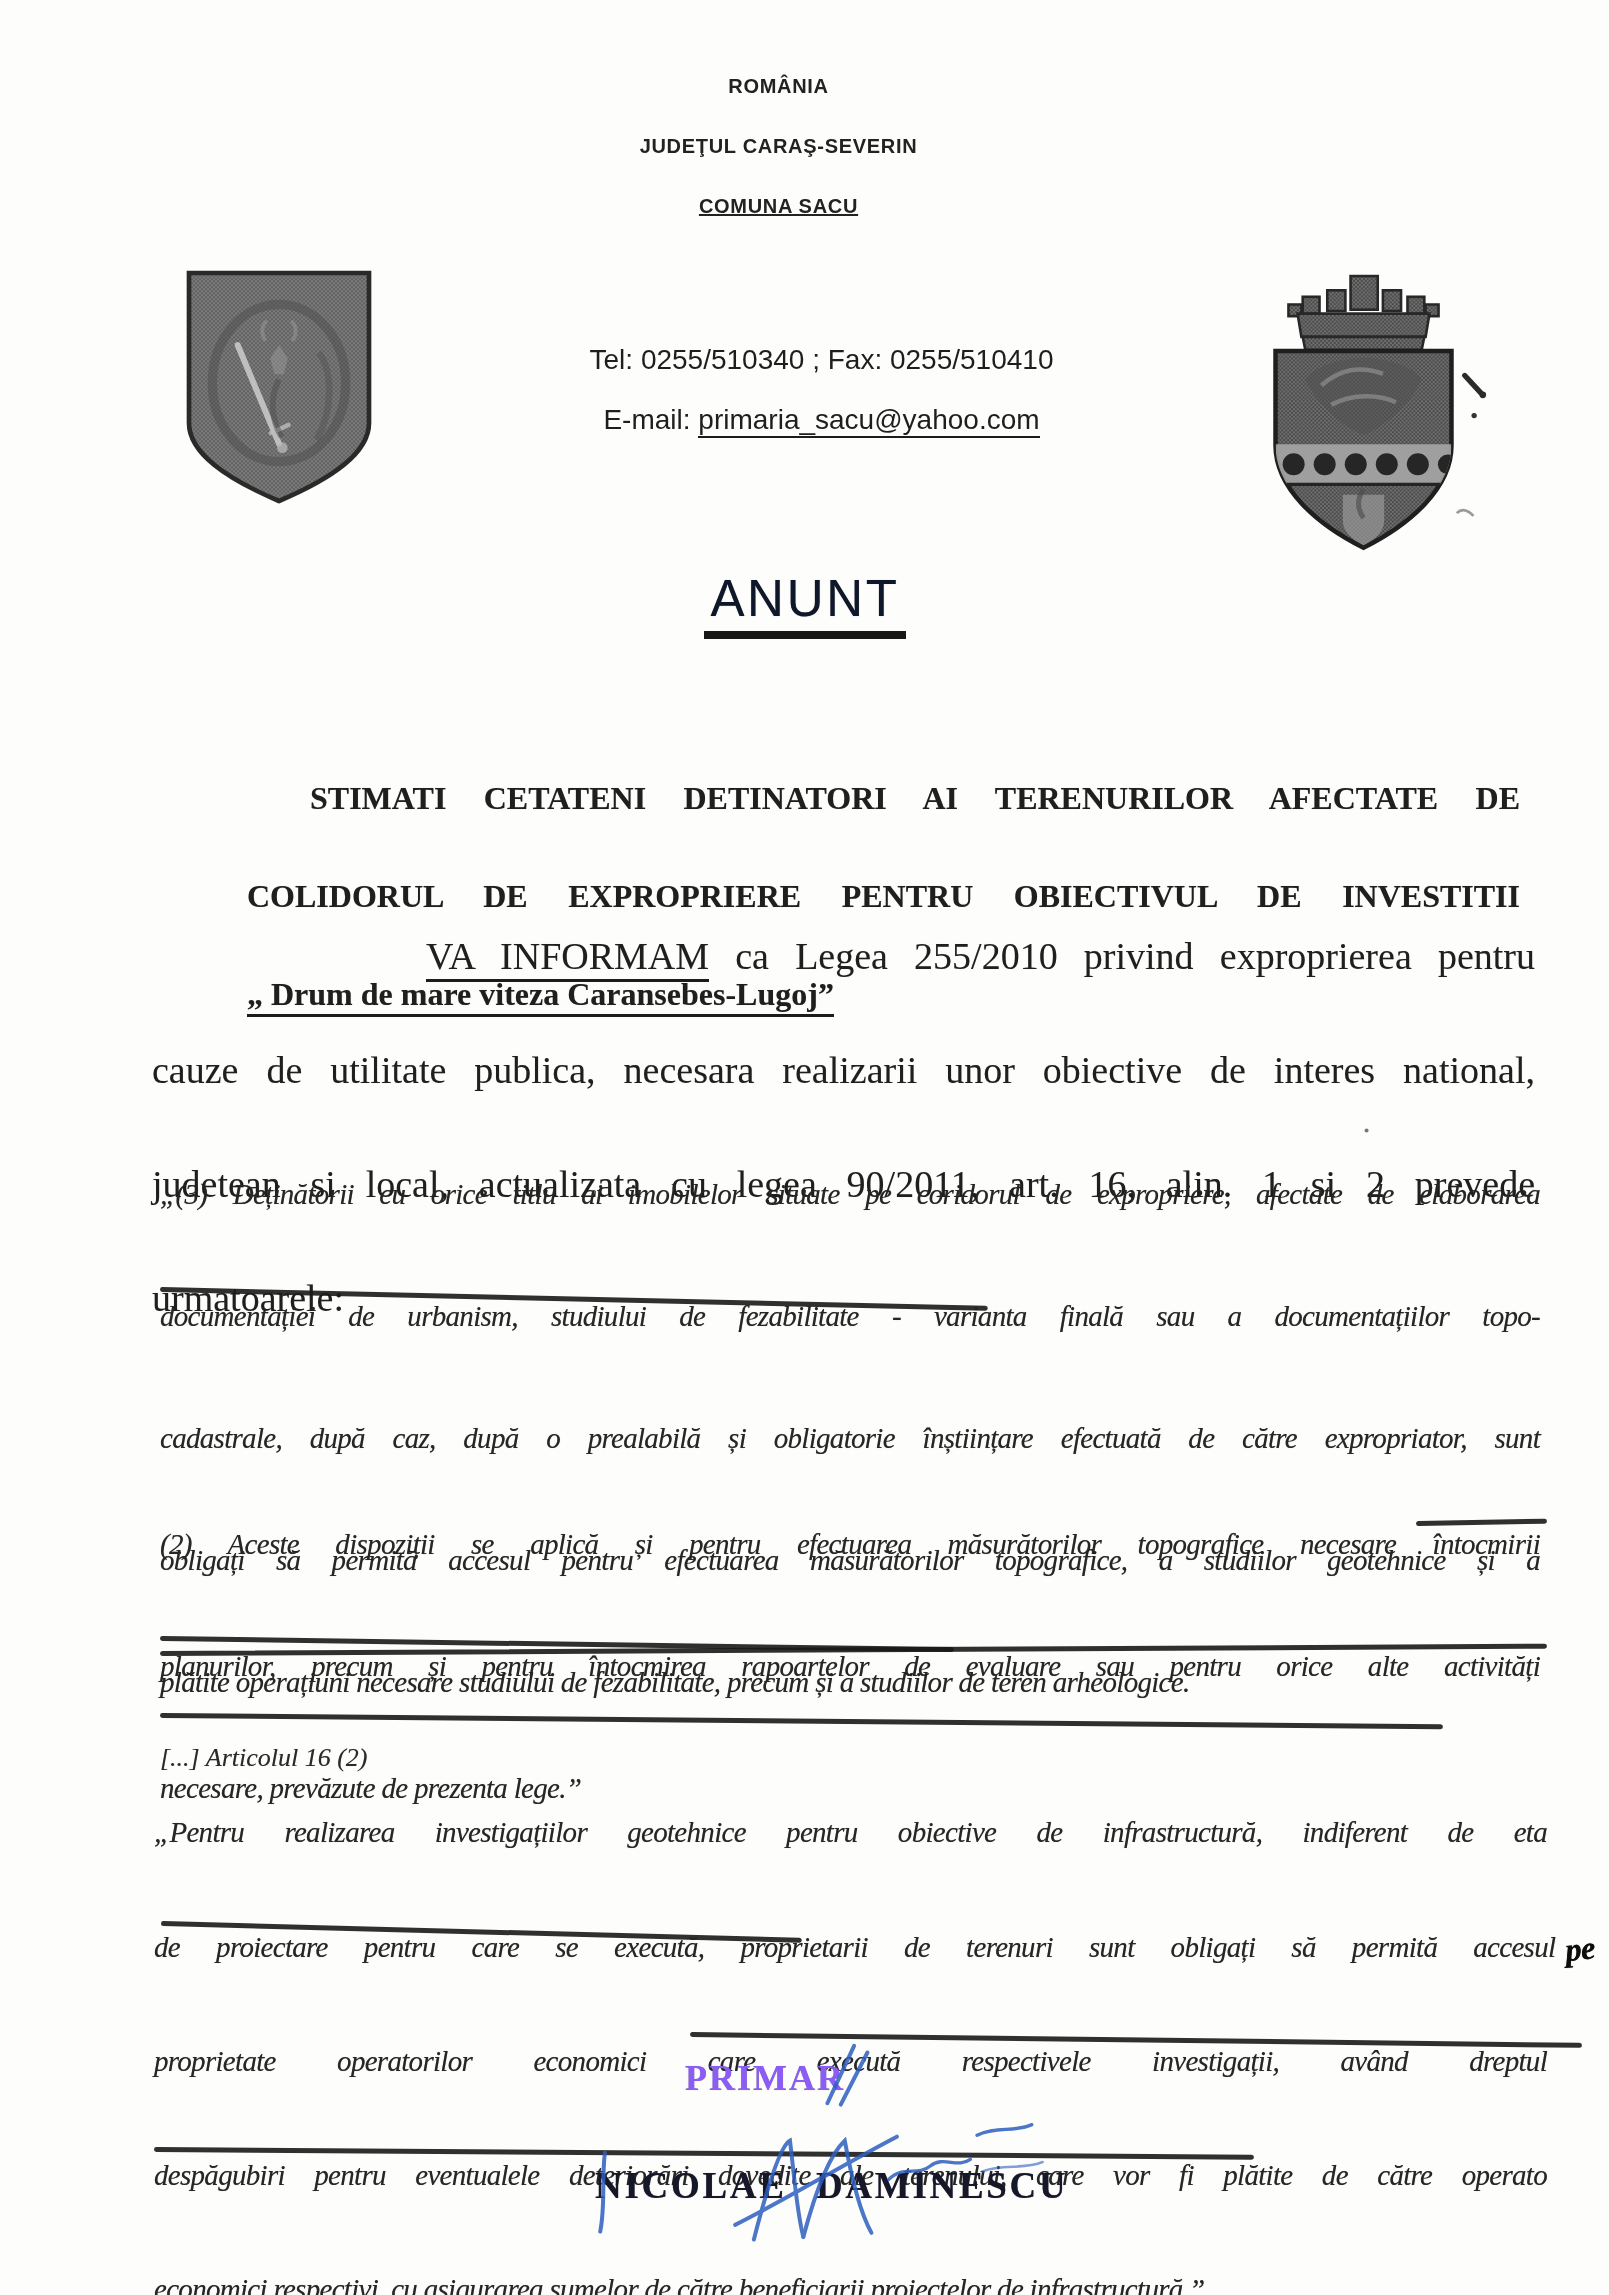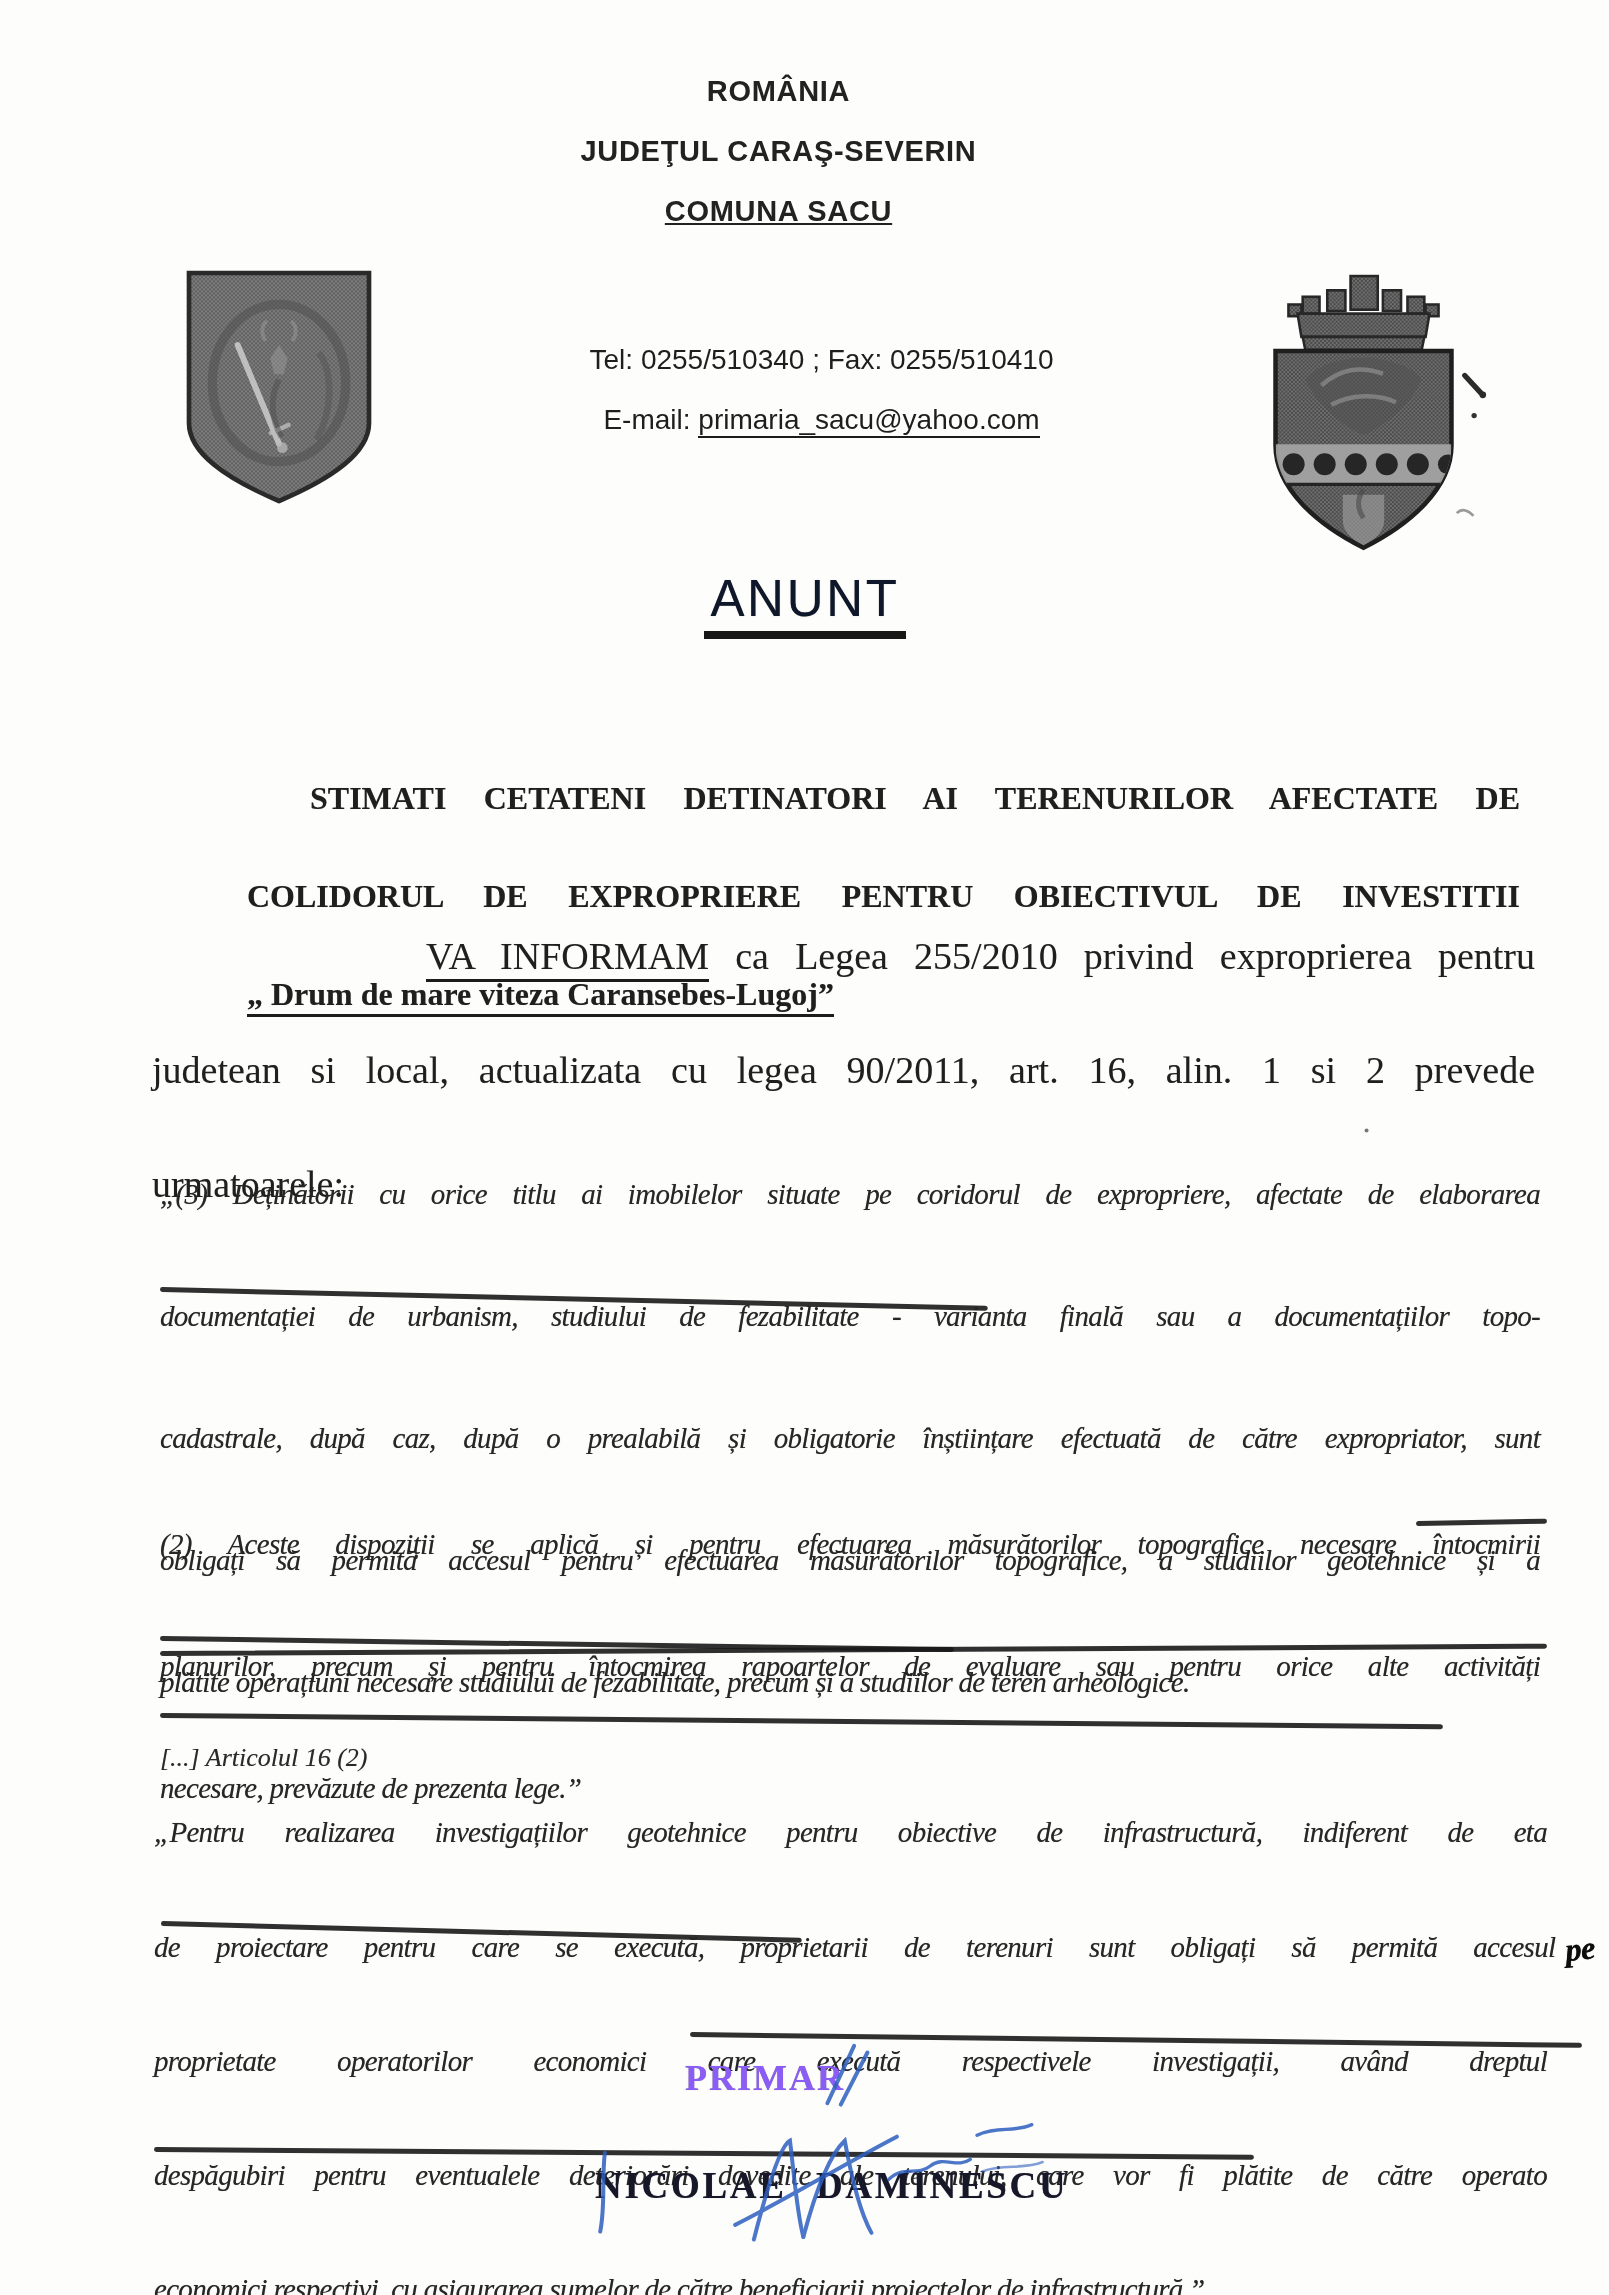--- a/index.html
+++ b/index.html
@@ -13,21 +13,21 @@
     width:1610px;height:2295px;
     background:var(--paper);
     overflow:hidden;
     font-family:"Liberation Serif",serif;
     color:var(--ink);
   }
   .abs{position:absolute;}
   .sans{font-family:"Liberation Sans",sans-serif;}
 
   
-  .hdr{left:0;right:53px;text-align:center;font-weight:bold;font-size:29px;letter-spacing:0.7px;color:#222;}
+  .hdr{left:0;right:53px;text-align:center;font-weight:bold;font-size:20px;letter-spacing:0.7px;color:#222;}
   .contact{left:33px;right:0;text-align:center;font-size:28px;color:#1e1e1e;}
   .u3{border-bottom:2.7px solid #1c1c1c;padding-bottom:1.3px;}
 
   
   .titlewrap{left:0;right:0;text-align:center;}
   .title{
     display:inline-block;font-family:"Liberation Sans",sans-serif;
     font-weight:normal;font-size:51px;letter-spacing:2.7px;color:#0f172a;
     border-bottom:8.7px solid #171717;padding:0 6.7px 2.7px;
     text-shadow:0 0 0.7px rgba(0,0,0,.5);
@@ -149,20 +149,21 @@
   </div>
 
   <div class="txt sal" style="left:247px;top:774px;width:1273px;">
       <div class="pline j" style="text-indent: 63px;"><span>STIMATI CETATENI DETINATORI AI TERENURILOR AFECTATE DE</span></div>
       <div class="pline j"><span>COLIDORUL DE EXPROPRIERE PENTRU OBIECTIVUL DE INVESTITII</span></div>
       <div class="pline"><span class="u2">„ Drum de mare viteza Caransebes-Lugoj”</span></div>
     </div>
 
   <div class="txt intro" style="left:152px;top:928px;width:1383px;">
       <div class="pline j" style="text-indent: 274px;"><span class="u2">VA INFORMAM</span><span> ca Legea 255/2010 privind exproprierea pentru</span></div>
+      <div class="pline j"><span>cauze de utilitate publica, necesara realizarii unor obiective de interes national,</span></div>
       <div class="pline j"><span>judetean si local, actualizata cu legea 90/2011, art. 16, alin. 1 si 2 prevede</span></div>
       <div class="pline"><span>urmatoarele:</span></div>
     </div>
 
   <div class="txt quote" style="left:160px;top:1164px;width:1380px;">
       <div class="pline j"><span>„(3) Deținătorii cu orice titlu ai imobilelor situate pe coridorul de expropriere, afectate de elaborarea</span><i class="stroke" style="left: 0%; width: 60%; transform: rotate(1.3deg); bottom: -6.7px;"></i></div>
       <div class="pline j"><span>documentației de urbanism, studiului de fezabilitate - varianta finală sau a documentațiilor topo-</span></div>
       <div class="pline j"><span>cadastrale, după caz, după o prealabilă și obligatorie înștiințare efectuată de către expropriator, sunt</span><i class="stroke" style="left: 91%; width: 9.5%; transform: rotate(-1deg); bottom: 4px;"></i></div>
       <div class="pline j"><span>obligați să permită accesul pentru efectuarea măsurătorilor topografice, a studiilor geotehnice și a</span><i class="stroke" style="left: 0%; width: 100.5%; transform: rotate(-0.3deg); bottom: -4px;"></i></div>
       <div class="pline"><span>plătite operațiuni necesare studiului de fezabilitate, precum și a studiilor de teren arheologice.</span><i class="stroke" style="left: 0%; width: 93%; transform: rotate(0.5deg); bottom: -5.3px;"></i></div>

